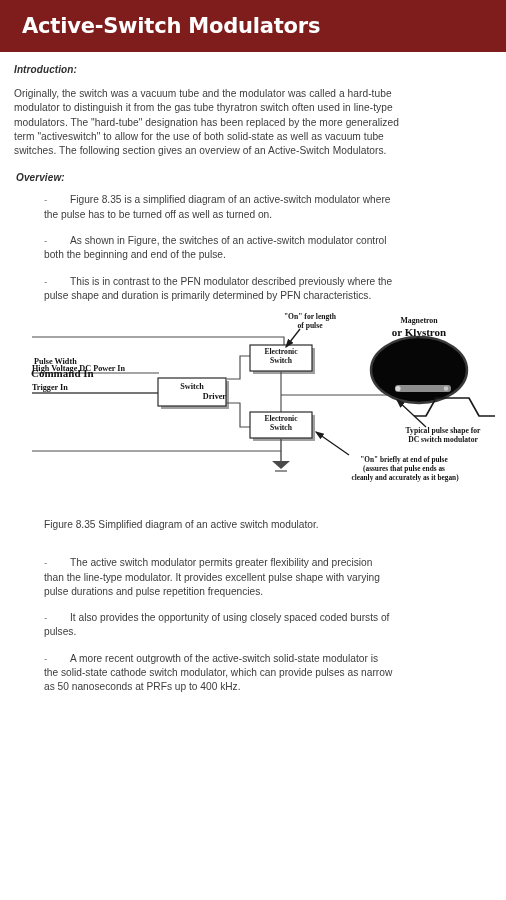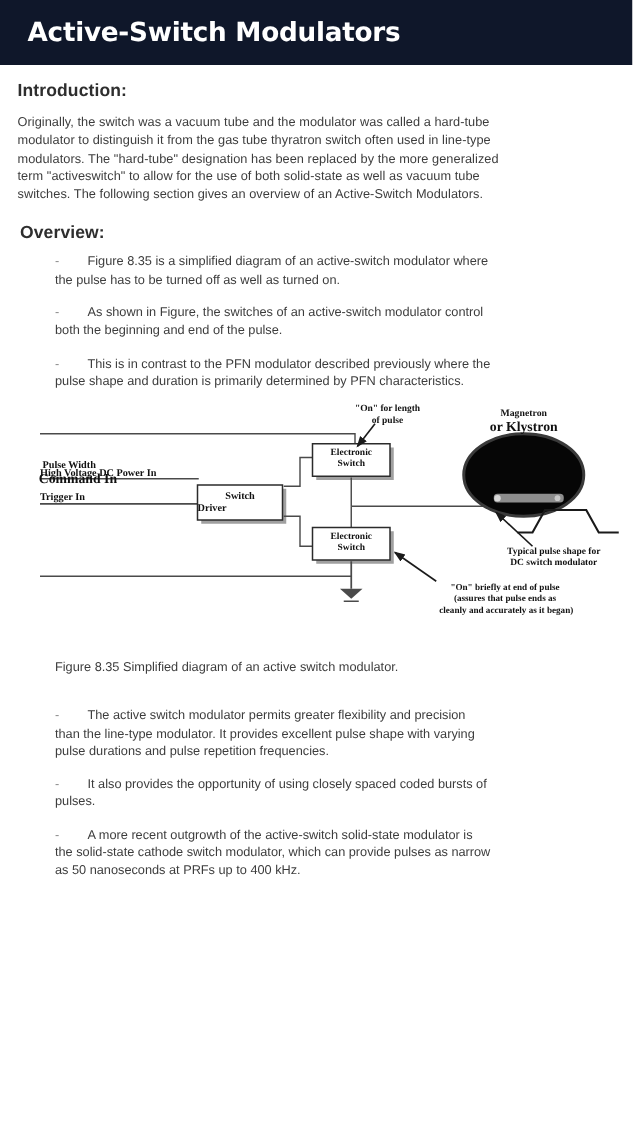--- a/index.html
+++ b/index.html
@@ -13,43 +13,44 @@
     font-family: "Liberation Sans", sans-serif;
     color: #2b2b2b;
     position: relative;
     overflow: hidden;
   }
 
   
   .app-header {
     width: 506px;
     height: 52px;
-    background: #0f172a;
+    background: #7f1d1d;
     display: flex;
     align-items: center;
     padding: 0 0 0 22px;
   }
   .app-header .title {
     color: #ffffff;
     font-size: 21px;
     font-weight: bold;
     letter-spacing: -0.2px;
     font-family: "DejaVu Sans", sans-serif;
   }
 
   
   .doc {
     padding: 12px 14px 0 14px;
   }
   .h-label {
-    font-size: 14px;
+    font-size: 10px;
     font-weight: bold;
     color: #2e2e2e;
     margin: 0 0 12px 0;
     letter-spacing: 0.1px;
+    font-style: italic;
   }
   .para {
     font-size: 10.2px;
     line-height: 14.3px;
     color: #3c3c3c;
     margin: 0 0 14px 0;
     max-width: 390px;
     letter-spacing: 0.05px;
   }
   .h-label.overview {
@@ -184,21 +185,21 @@
 
     
     <div class="dlabel" style="left:18px; top:6px; font-size:8.2px;margin-top:43px;">High Voltage DC Power In</div>
 
     <div class="dlabel" style="left:20px; top:42px; font-size:8.2px;text-align:center;">Pulse Width</div>
     <div class="dlabel" style="left:17px; top:52px; font-size:11px;">Command In</div>
 
     <div class="dlabel" style="left:18px; top:68px; font-size:8.2px;">Trigger In</div>
 
     <div class="dlabel" style="left:144px; top:67px; width:68px; text-align:center; font-size:8.2px;">Switch</div>
-    <div class="dlabel" style="left:144px; top:77px; width:68px; text-align:left; font-size:8.2px;">Driver</div>
+    <div class="dlabel" style="left:144px; top:77px; width:68px; text-align:right; font-size:8.2px;">Driver</div>
 
     <div class="dlabel" style="left:236px; top:33px; width:62px; text-align:center; font-size:7.6px;">Electronic</div>
     <div class="dlabel" style="left:236px; top:42px; width:62px; text-align:center; font-size:7.6px;">Switch</div>
 
     <div class="dlabel" style="left:236px; top:100px; width:62px; text-align:center; font-size:7.6px;">Electronic</div>
     <div class="dlabel" style="left:236px; top:109px; width:62px; text-align:center; font-size:7.6px;">Switch</div>
 
     <div class="dlabel" style="left:248px; top:-2px; width:96px; text-align:center; font-size:7.6px;">"On" for length</div>
     <div class="dlabel" style="left:248px; top:7px; width:96px; text-align:center; font-size:7.6px;">of pulse</div>
 

